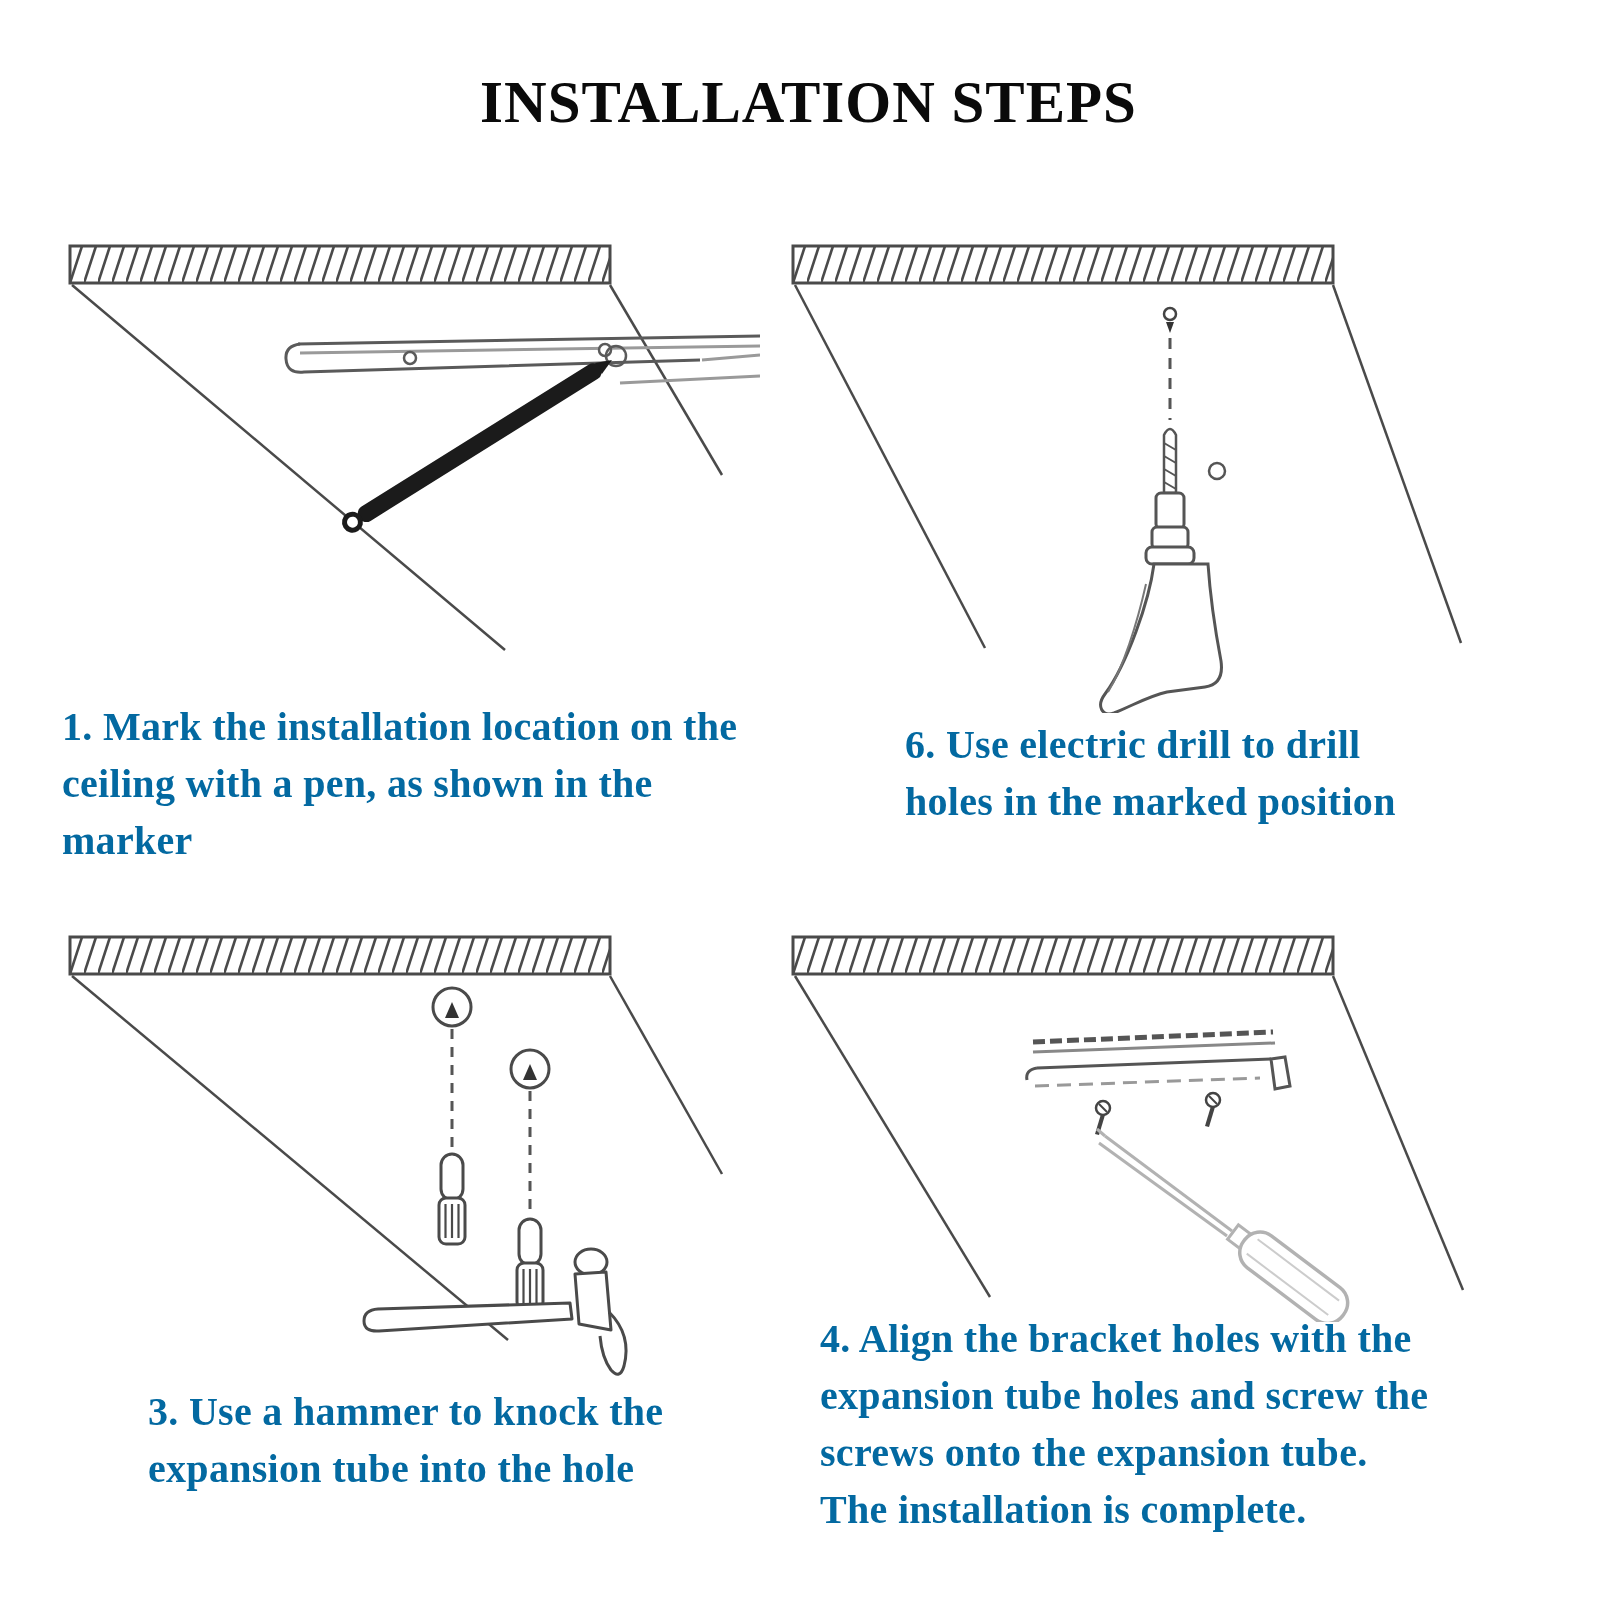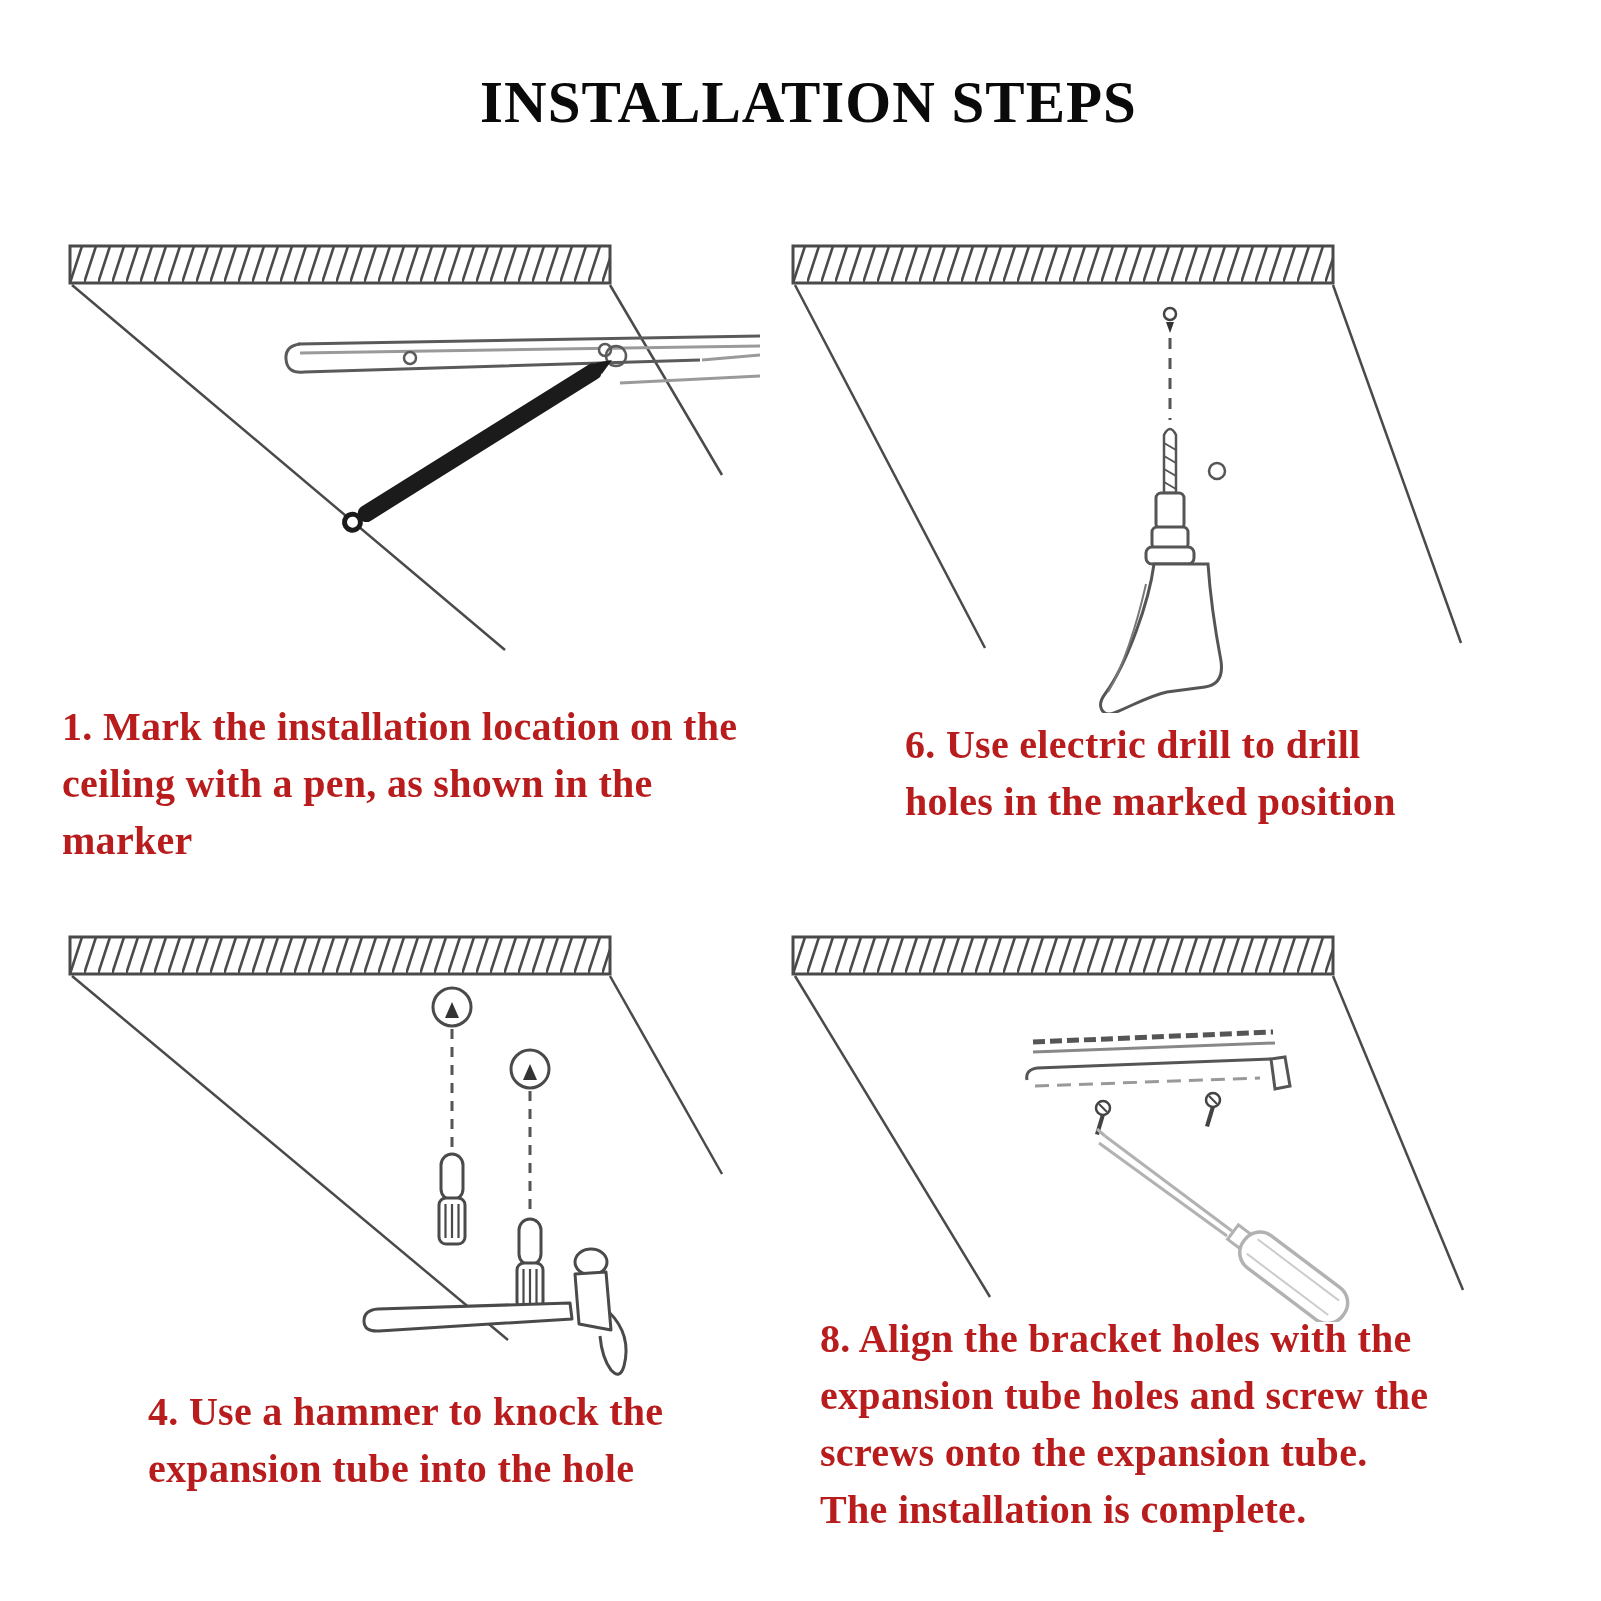--- a/index.html
+++ b/index.html
@@ -6,21 +6,21 @@
   body{width:1601px;height:1601px;position:relative;overflow:hidden;
        font-family:"Liberation Serif", serif;color:#0f0f0f;}
   .page-title{
     position:absolute;left:0;top:68px;width:1601px;text-align:center;
     font-size:59px;font-weight:bold;letter-spacing:1px;color:#0a0a0a;
     font-family:"Liberation Serif", serif;
     margin-left:8px;
   }
   .caption{
     position:absolute;font-weight:bold;font-size:40px;line-height:57px;
-    white-space:pre-line;letter-spacing:0.3px;color:#b91c1c;
+    white-space:pre-line;letter-spacing:0.3px;color:#0369a1;
   }
   .caption-1{left:62px;top:698px;width:790px;}
   .caption-2{left:905px;top:716px;width:600px;}
   .caption-3{left:148px;top:1383px;width:620px;}
   .caption-4{left:820px;top:1310px;width:690px;}
   .panel{position:absolute;}
   .panel-1{left:60px;top:228px;}
   .panel-2{left:785px;top:228px;}
   .panel-3{left:60px;top:912px;}
   .panel-4{left:785px;top:912px;}
@@ -179,18 +179,18 @@
       <line x1="24" y1="9" x2="126" y2="9" stroke="#cccccc" stroke-width="2"></line>
     </g>
   </g>
 </svg>
 
 <div class="caption caption-1">1. Mark the installation location on the
 ceiling with a pen, as shown in the
 marker</div>
 <div class="caption caption-2">6. Use electric drill to drill
 holes in the marked position</div>
-<div class="caption caption-3">4. Use a hammer to knock the
+<div class="caption caption-3">3. Use a hammer to knock the
 expansion tube into the hole</div>
-<div class="caption caption-4">8. Align the bracket holes with the
+<div class="caption caption-4">4. Align the bracket holes with the
 expansion tube holes and screw the
 screws onto the expansion tube.
 The installation is complete.</div>
 
 </body></html>

